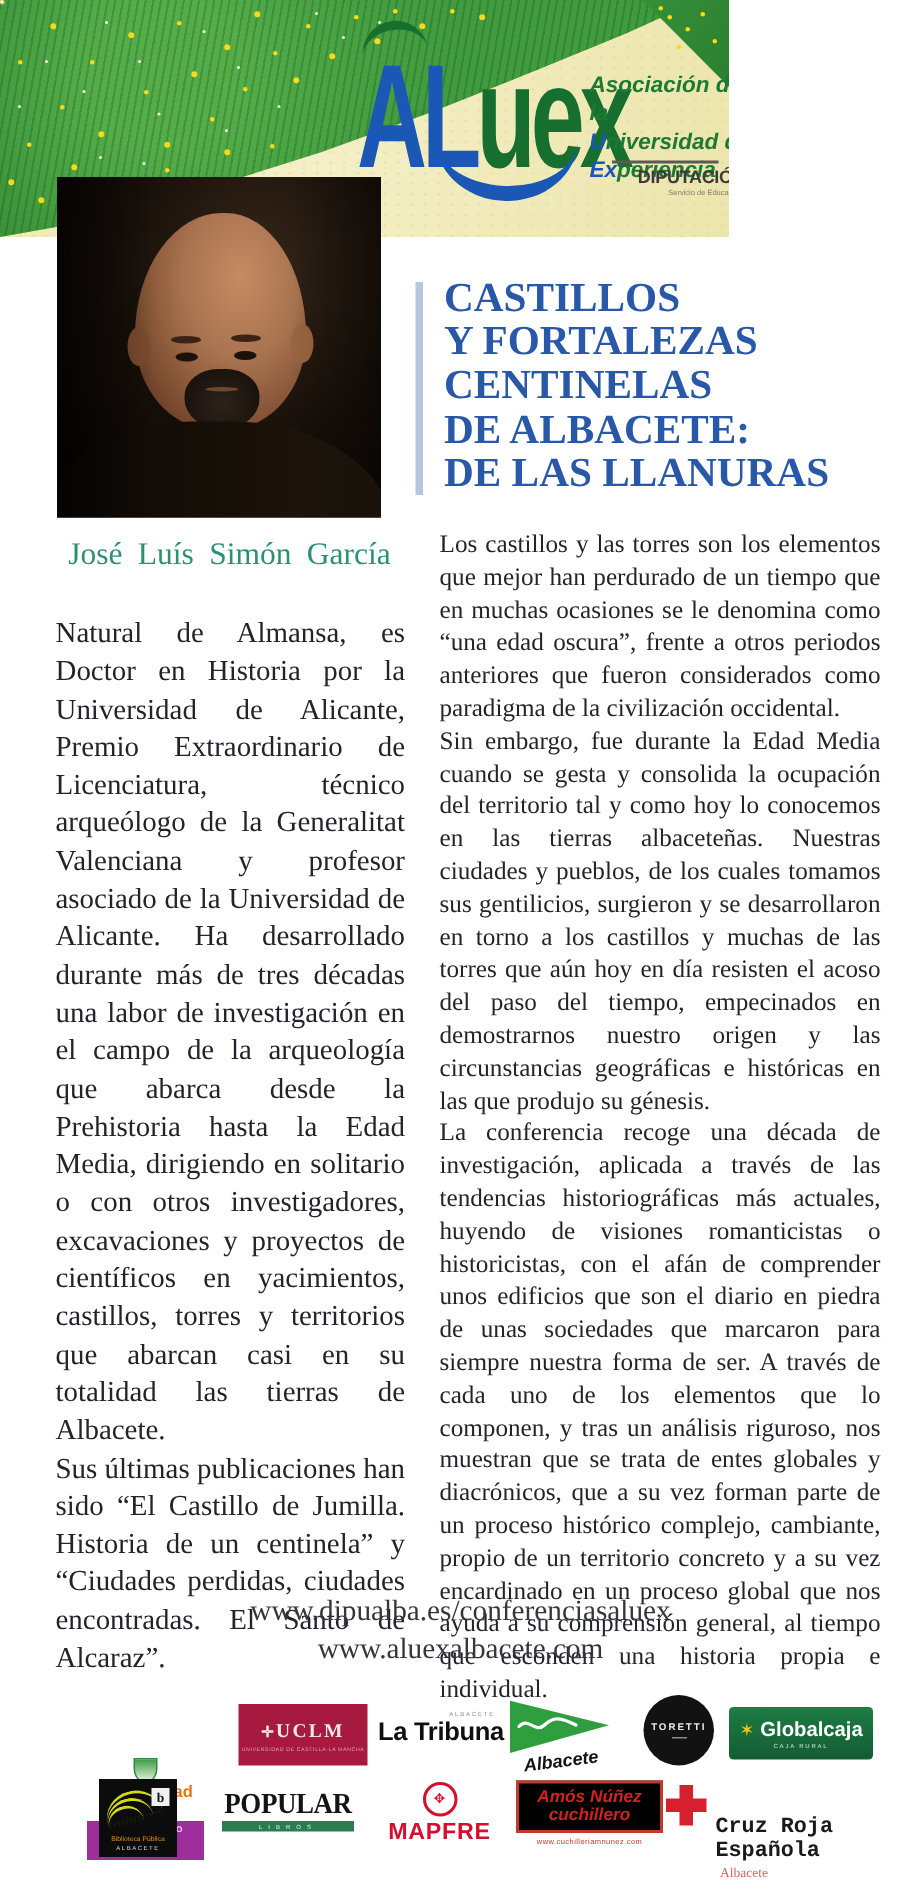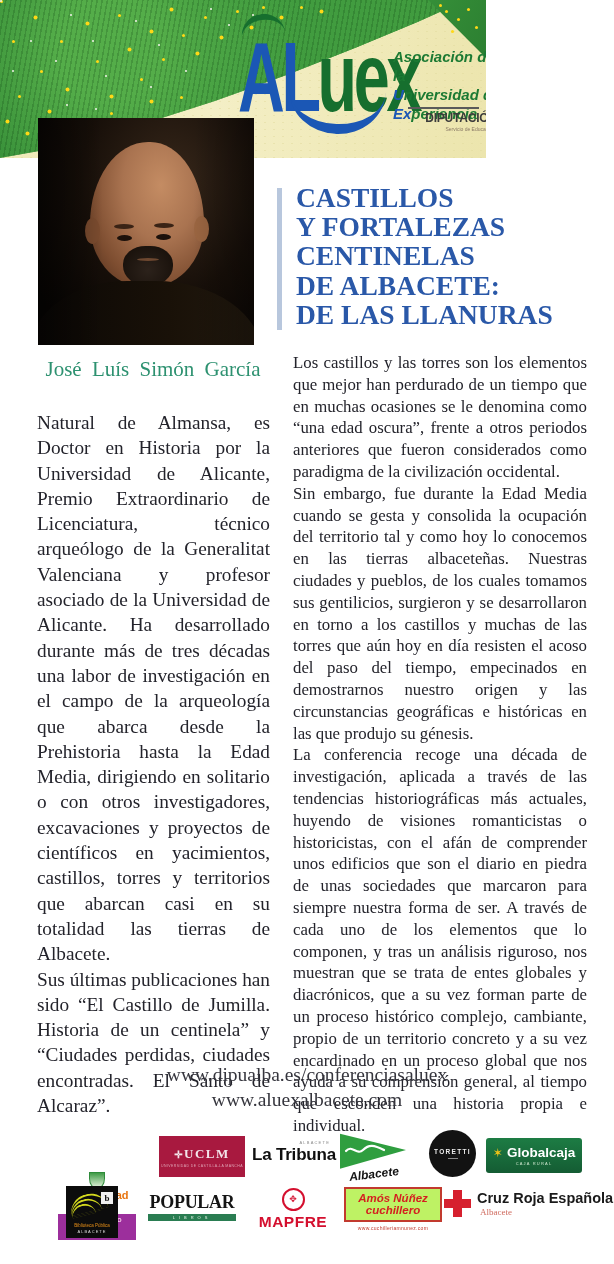--- a/index.html
+++ b/index.html
@@ -168,30 +168,30 @@
         transform:scaleY(1.08);letter-spacing:-.3px;}
   .pop-band{margin-top:1px;width:88px;height:7px;background:#2a7d52;color:#eaf5ea;
         font-size:4px;letter-spacing:4px;line-height:7px;text-align:center;}
 
   .map{left:252px;top:1188px;width:82px;text-align:center;}
   .map-ring{width:19px;height:19px;margin:0 auto;border:2.5px solid #d40f2e;border-radius:50%;
         color:#d40f2e;font-size:9px;line-height:19px;text-align:center;}
   .map-name{margin-top:2px;color:#d40f2e;font-weight:800;font-size:15.5px;letter-spacing:.5px;}
 
   .amos{left:344px;top:1187px;width:98px;text-align:center;}
-  .amos-box{width:94px;height:31px;margin:0 auto;border:2px solid #c23a2e;background:#bef264;
+  .amos-box{width:94px;height:31px;margin:0 auto;border:2px solid #c23a2e;background:#000000;
         display:flex;flex-direction:column;align-items:center;justify-content:center;}
   .amos-l{color:#d42020;font-weight:bold;font-style:italic;font-size:11.5px;line-height:11.5px;}
   .amos-url{margin-top:3px;color:#c03a2e;font-size:5px;letter-spacing:.3px;}
 
   .cruz{left:444px;top:1190px;display:flex;align-items:flex-start;gap:6px;}
   .cross{position:relative;width:27px;height:27px;flex:0 0 auto;}
   .cross .h{position:absolute;left:0;top:9px;width:27px;height:9px;background:#d6202e;}
   .cross .v{position:absolute;left:9px;top:0;width:9px;height:27px;background:#d6202e;}
-  .cr-name{font-family:Liberation Sans, sans-serif;font-weight:bold;font-size:14.5px;color:#1a1a1a;margin-top:0;}
+  .cr-name{font-family:Liberation Mono, monospace;font-weight:bold;font-size:14.5px;color:#1a1a1a;margin-top:20px;}
   .cr-sub{font-family:"Liberation Serif",serif;font-size:9px;color:#cf6a5e;margin-top:1px;margin-left:3px;}
 </style>
 </head>
 <body>
 
 <div class="page">
 
   <div class="banner">
     <div class="banner-speckle"></div>
     <div class="grass">

